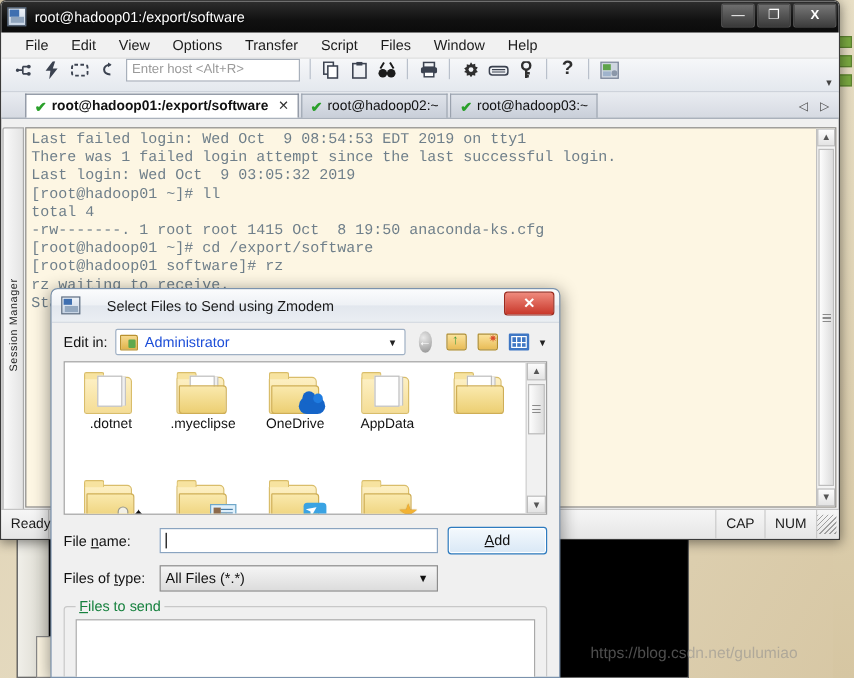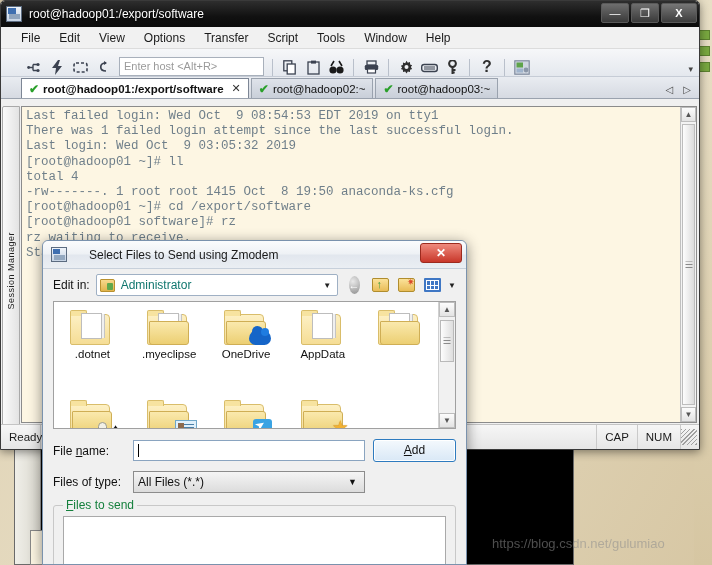--- a/index.html
+++ b/index.html
@@ -97,21 +97,21 @@
   #menubar {
     height: 22px; background: #f1f1f1; border-bottom: 1px solid #dcdcdc;
     display: flex; align-items: center; padding-left: 18px; gap: 15px;
   }
   .menu-item { font-size: 12px; color: #1b1b1b; padding: 1px 2px; }
 
   
   #toolbar {
     height: 28px; background: linear-gradient(180deg,#f6f7f9,#e4e8ee);
     border-bottom: 1px solid #c6ccd6;
-    display: flex; align-items: flex-end; padding-left: 24px; gap: 5px;
+    display: flex; align-items: flex-start; padding-left: 10px; gap: 5px;
     position: relative;
   }
   .tb-icon {
     width: 18px; height: 18px; display: flex; align-items: center; justify-content: center;
     color: #3b4250; font-size: 13px;
   }
   .tb-sep { width: 1px; height: 17px; background: #b9c0cb; margin: 0 3px; }
   #host-input {
     width: 145px; height: 19px; background: #fff; border: 1px solid #a8b0bb;
     font-size: 11px; color: #9a9a9a; padding: 0 4px; line-height: 17px;
@@ -238,21 +238,21 @@
   #lookin-label { font-size: 12px; color: #111; white-space: nowrap; }
   #lookin-combo {
     flex: 1; height: 22px; background: #fff; border: 1px solid #9fb0c4; border-radius: 2px;
     display: flex; align-items: center; padding: 0 3px; position: relative;
   }
   #lookin-folder {
     width: 15px; height: 13px; background: linear-gradient(180deg,#f6d98d,#e0b44c);
     border: 1px solid #b9912f; border-radius: 1px 2px 1px 1px; position: relative; flex: none;
   }
   #lookin-folder::after{content:"";position:absolute;right:1px;bottom:1px;width:6px;height:7px;background:#5fa84e;border-radius:1px;}
-  #lookin-text { font-size: 12px; color: #0f766e; margin-left: 6px; }
+  #lookin-text { font-size: 12px; color: #1d4ed8; margin-left: 6px; }
   #lookin-caret { position: absolute; right: 6px; font-size: 8px; color: #222; }
   .nav-btn { width: 20px; height: 20px; display: flex; align-items: center; justify-content: center; flex: none; }
   #nav-back {
     background: radial-gradient(circle at 35% 30%,#e9e9e9,#8e8e8e);
     border-radius: 50%; color: #fff; font-size: 11px; line-height: 18px; text-align: center;
   }
   .nav-folder {
     width: 17px; height: 14px; background: linear-gradient(180deg,#fbe29a,#e8bc57);
     border: 1px solid #b08d2d; border-radius: 1px 2px 2px 2px; position: relative;
   }
@@ -395,21 +395,21 @@
     </div>
   </div>
 
   <div id="menubar">
     <div class="menu-item">File</div>
     <div class="menu-item">Edit</div>
     <div class="menu-item">View</div>
     <div class="menu-item">Options</div>
     <div class="menu-item">Transfer</div>
     <div class="menu-item">Script</div>
-    <div class="menu-item">Tools</div>
+    <div class="menu-item">Files</div>
     <div class="menu-item">Window</div>
     <div class="menu-item">Help</div>
   </div>
 
   <div id="toolbar">
     <div class="tb-icon">
       <svg width="15" height="15" viewBox="0 0 15 15">
           <path d="M2 7.5h4M6 4.5v6M6 4.5h4M6 10.5h4" stroke="#3b4250" stroke-width="1.4" fill="none"></path>
           <circle cx="11" cy="4.5" r="1.6" fill="#3b4250"></circle>
           <circle cx="11" cy="10.5" r="1.6" fill="#3b4250"></circle>

